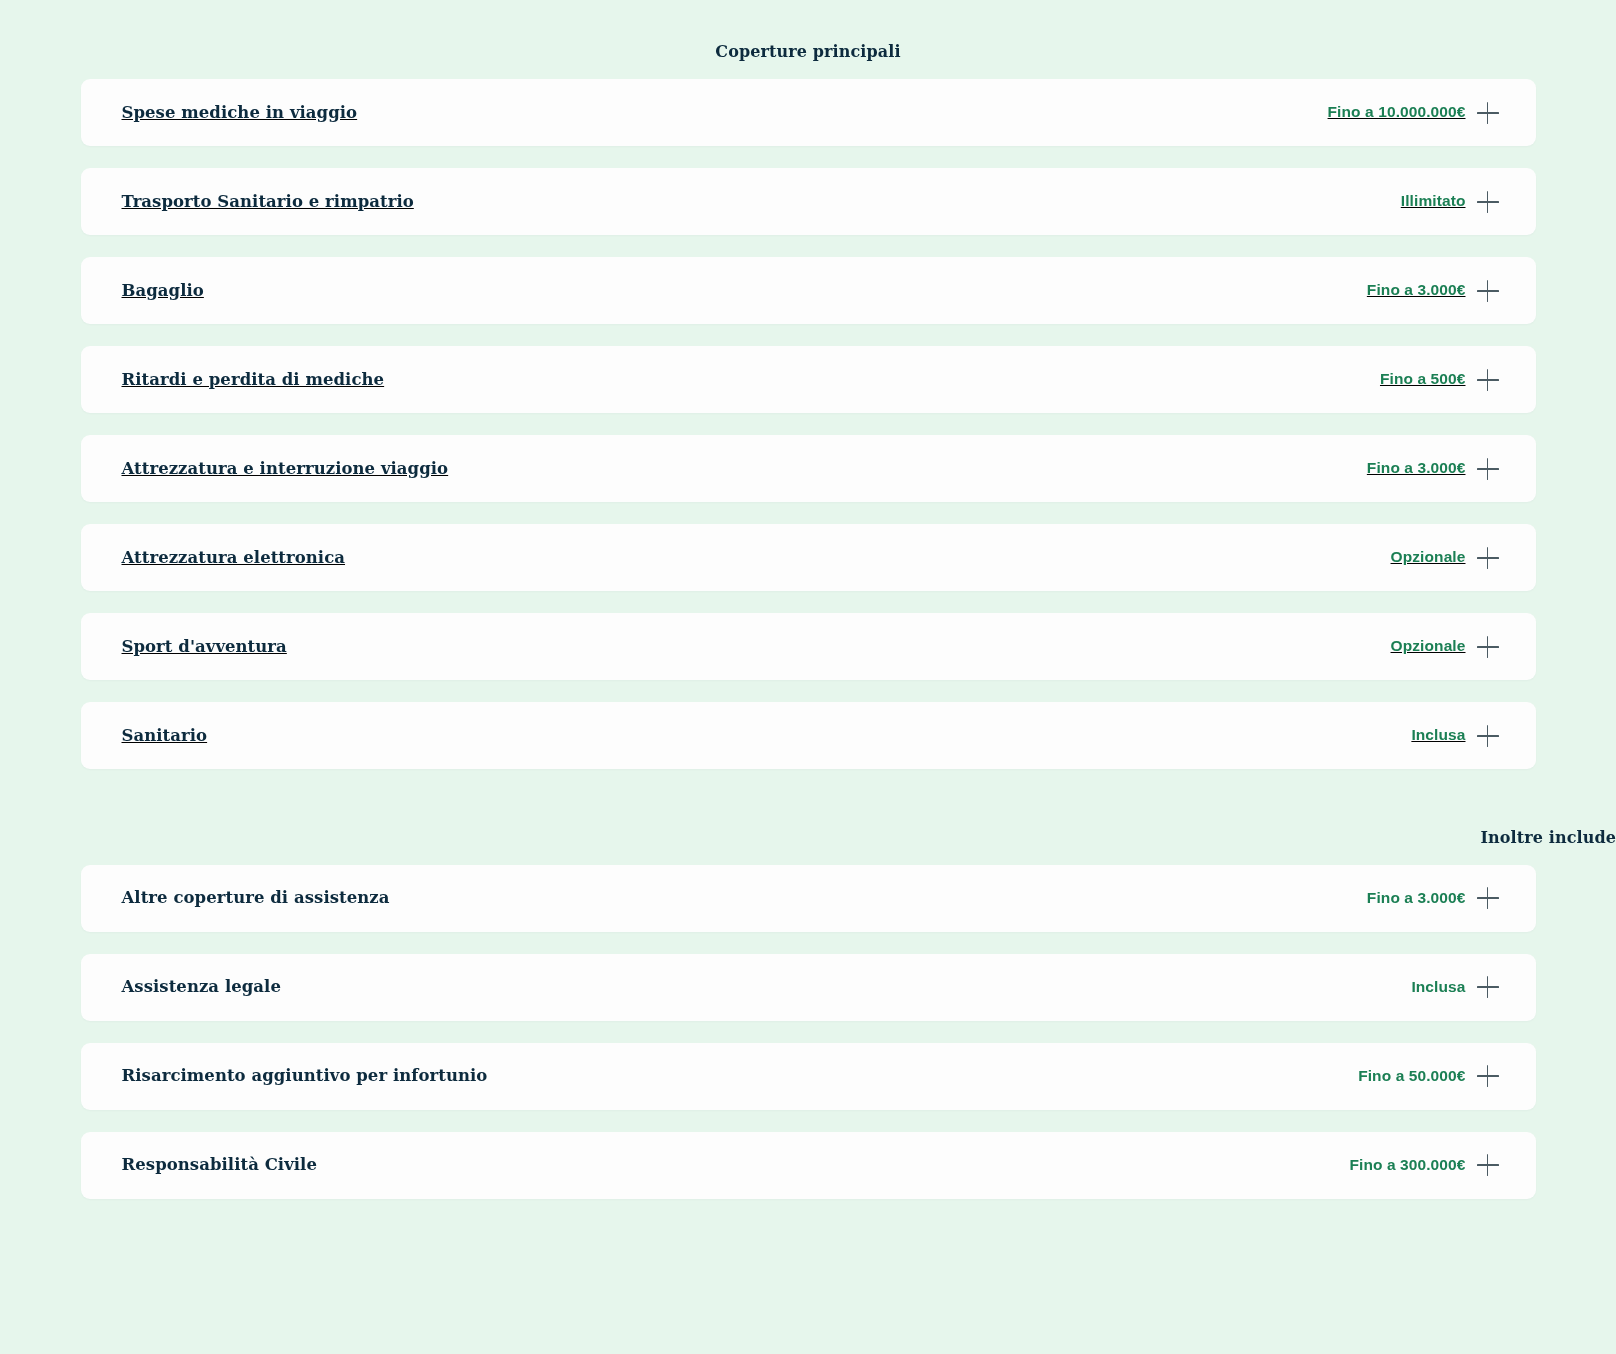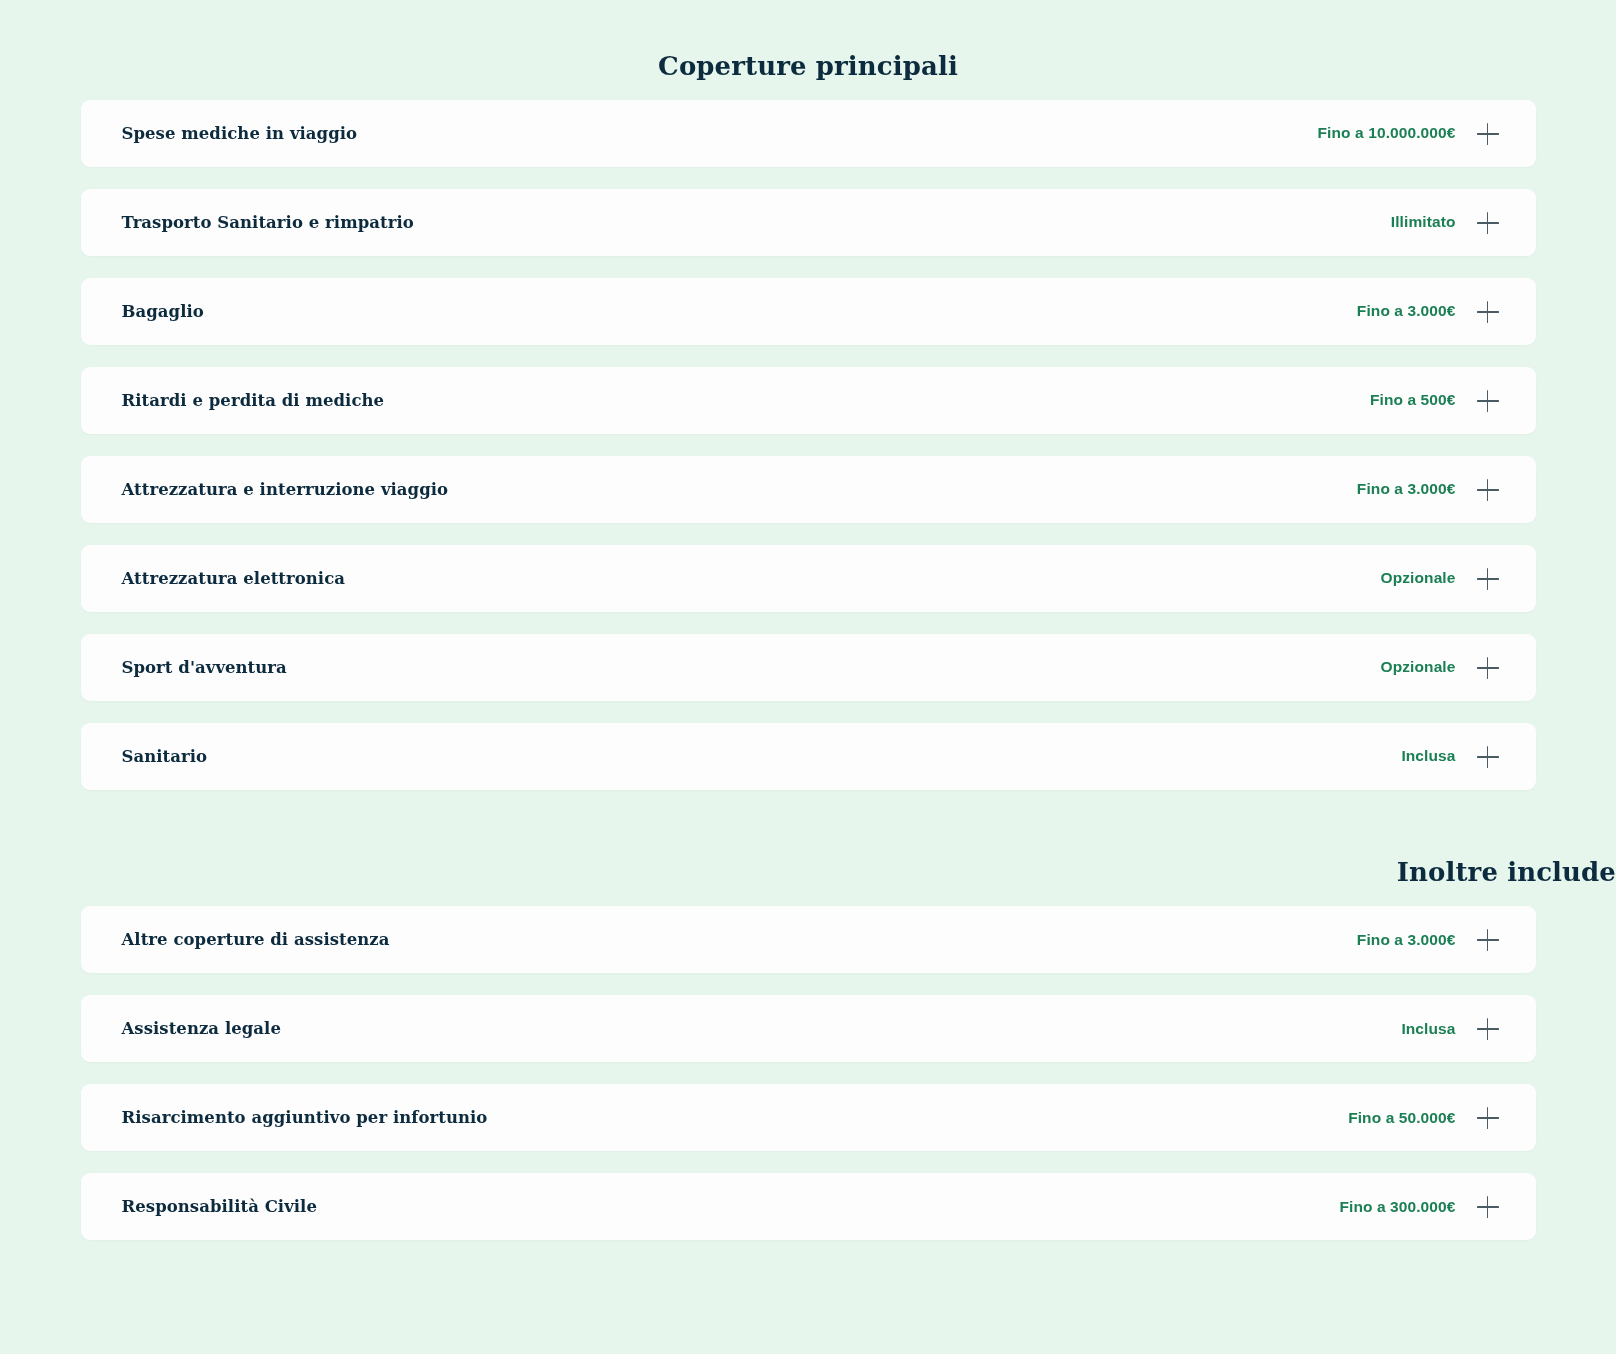--- a/index.html
+++ b/index.html
@@ -21,21 +21,21 @@
     min-height: 1354px;
     background: #e6f6ec;
     padding: 0;
     overflow: hidden;
   }
 
   
   .section-title {
     font-family: "DejaVu Serif", "Liberation Serif", serif;
     font-weight: 700;
-    font-size: 26px;
+    font-size: 16px;
     line-height: 1;
     color: #0d2b3e;
     text-align: center;
     letter-spacing: 0.1px;
   }
   #sec-primary-title { padding-top: 31px; }
   #sec-extra-title   { padding-top: 47px; text-align: right; }
 
   
   .card-list {
@@ -64,21 +64,21 @@
     font-size: 16.5px;
     line-height: 1.2;
     color: #0d2b3e;
     letter-spacing: 0.05px;
     white-space: nowrap;
   }
 
   .row-right {
     display: flex;
     align-items: center;
-    gap: 21px;
+    gap: 11px;
   }
 
   .row-value {
     font-family: "Liberation Sans", sans-serif;
     font-weight: 700;
     font-size: 15.5px;
     line-height: 1.2;
     color: #1b7f54;
     letter-spacing: 0.1px;
     white-space: nowrap;
@@ -107,21 +107,21 @@
     height: 1.8px;
     margin-top: -0.9px;
   }
   .expand-btn::after {
     top: 0; bottom: 0; left: 50%;
     width: 1.8px;
     margin-left: -0.9px;
   }
 
   
-  #primary-list { margin-top: 19px; }
+  #primary-list { margin-top: 19px; text-decoration: underline; }
   #extra-list   { margin-top: 19px; padding-bottom: 57px; }
 </style>
 </head>
 <body>
 
 <div class="page">
 
   <h2 class="section-title" id="sec-primary-title">Coperture principali</h2>
 
   <ul class="card-list" id="primary-list">

